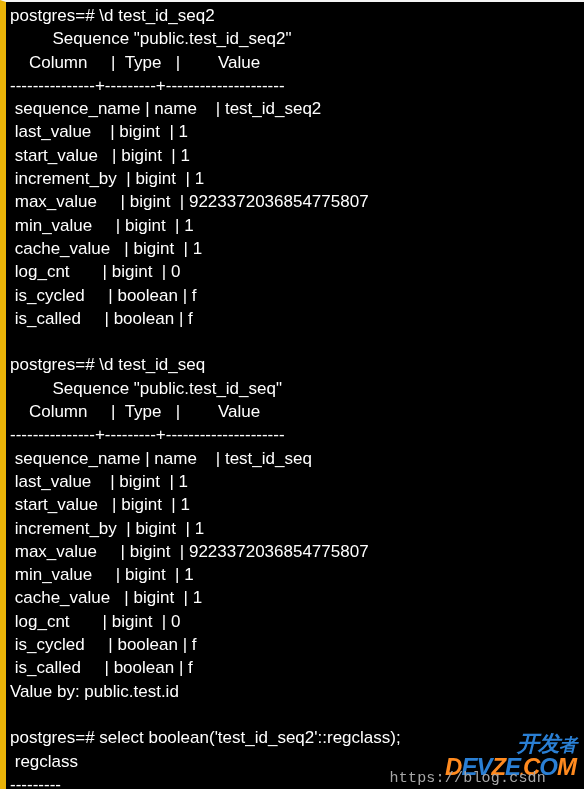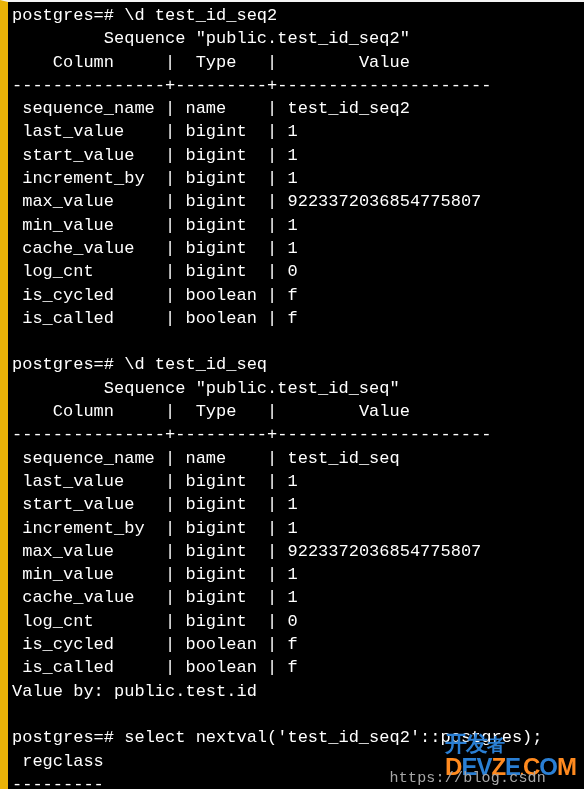--- a/index.html
+++ b/index.html
@@ -5,52 +5,53 @@
   html, body {
     margin: 0;
     padding: 0;
     background: #000;
     width: 584px;
     height: 789px;
     overflow: hidden;
     position: relative;
   }
   .terminal {
-    font-family: Liberation Mono, monospace;
+    font-family: Liberation Sans, sans-serif;
     font-size: 17px;
     line-height: 23.3px;
     color: #fff;
     white-space: pre;
     padding: 2px 0 0 4px;
     background: #000;
     width: 100%;
     height: 100%;
     box-sizing: border-box;
-    border-left: 8px solid #eab308;
+    border-left: 6px solid #eab308;
     border-top: 2px solid #f5f5f5;
   }
   .watermark-text {
     position: absolute;
     right: 38px;
     bottom: 2px;
     font-family: Liberation Mono, monospace;
     font-size: 15px;
     color: #a8a8a8;
     letter-spacing: 0.2px;
   }
   .watermark-logo {
     position: absolute;
     right: 8px;
     bottom: 8px;
     font-family: Arial, "Helvetica Neue", sans-serif;
     font-weight: 900;
+    font-style: italic;
     font-size: 24px;
     letter-spacing: -1px;
     line-height: 22px;
-    text-align: left;
+    text-align: right;
   }
   .watermark-logo .l1 { color: #2a7fd4; font-size: 22px; }
   .watermark-logo .l2 { color: #ff8a1f; }
   .watermark-logo .l3 { color: #2a7fd4; }
   .watermark-logo .dot { color: #ff8a1f; font-size: 14px; }
 </style>
 </head>
 <body>
 
 <div class="terminal"><span>postgres=#</span> <span>\d test_id_seq2</span>
@@ -77,21 +78,21 @@
  <span>start_value</span>   | <span>bigint</span>  | <span>1</span>
  <span>increment_by</span>  | <span>bigint</span>  | <span>1</span>
  <span>max_value</span>     | <span>bigint</span>  | <span>9223372036854775807</span>
  <span>min_value</span>     | <span>bigint</span>  | <span>1</span>
  <span>cache_value</span>   | <span>bigint</span>  | <span>1</span>
  <span>log_cnt</span>       | <span>bigint</span>  | <span>0</span>
  <span>is_cycled</span>     | <span>boolean</span> | <span>f</span>
  <span>is_called</span>     | <span>boolean</span> | <span>f</span>
 <span>Value by: public.test.id</span>
 
-<span>postgres=#</span> <span>select nextval('test_id_seq2'::postgres);</span>
+<span>postgres=#</span> <span>select boolean('test_id_seq2'::regclass);</span>
  <span>regclass</span>
 <span>---------</span></div>
 
 <div class="watermark-logo">
   <span class="l1">开发</span><span class="l3" style="font-size:18px;">者</span><br>
   <span class="l2">D</span><span class="l3">EV</span><span class="l2">Z</span><span class="l3">E</span><span class="dot">.</span><span class="l2">C</span><span class="l3">O</span><span class="l2">M</span>
 </div>
 <div class="watermark-text">https://blog.csdn</div>
 
 </body></html>

